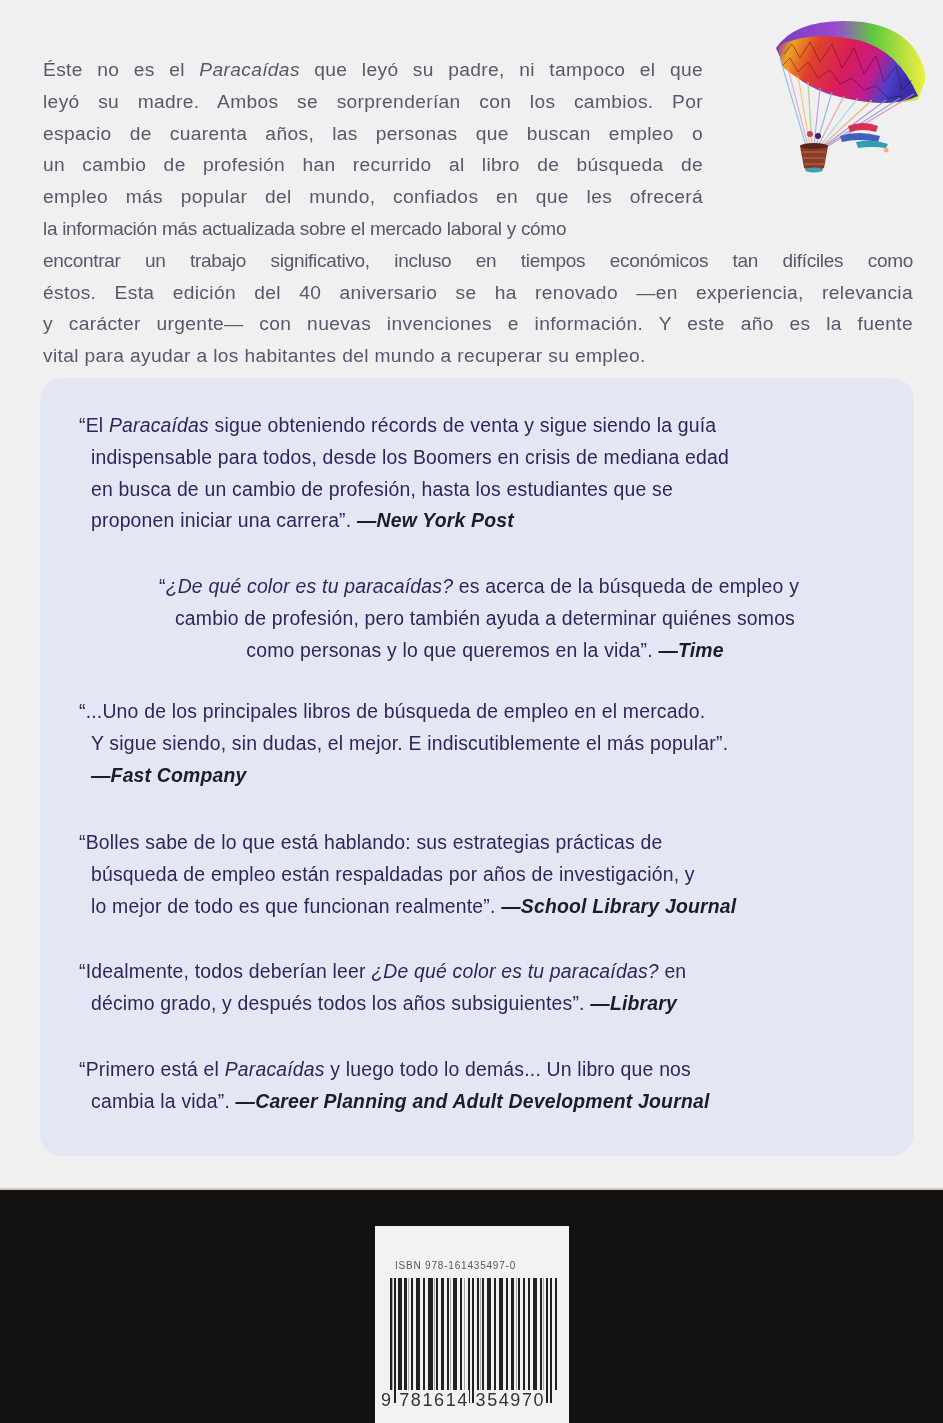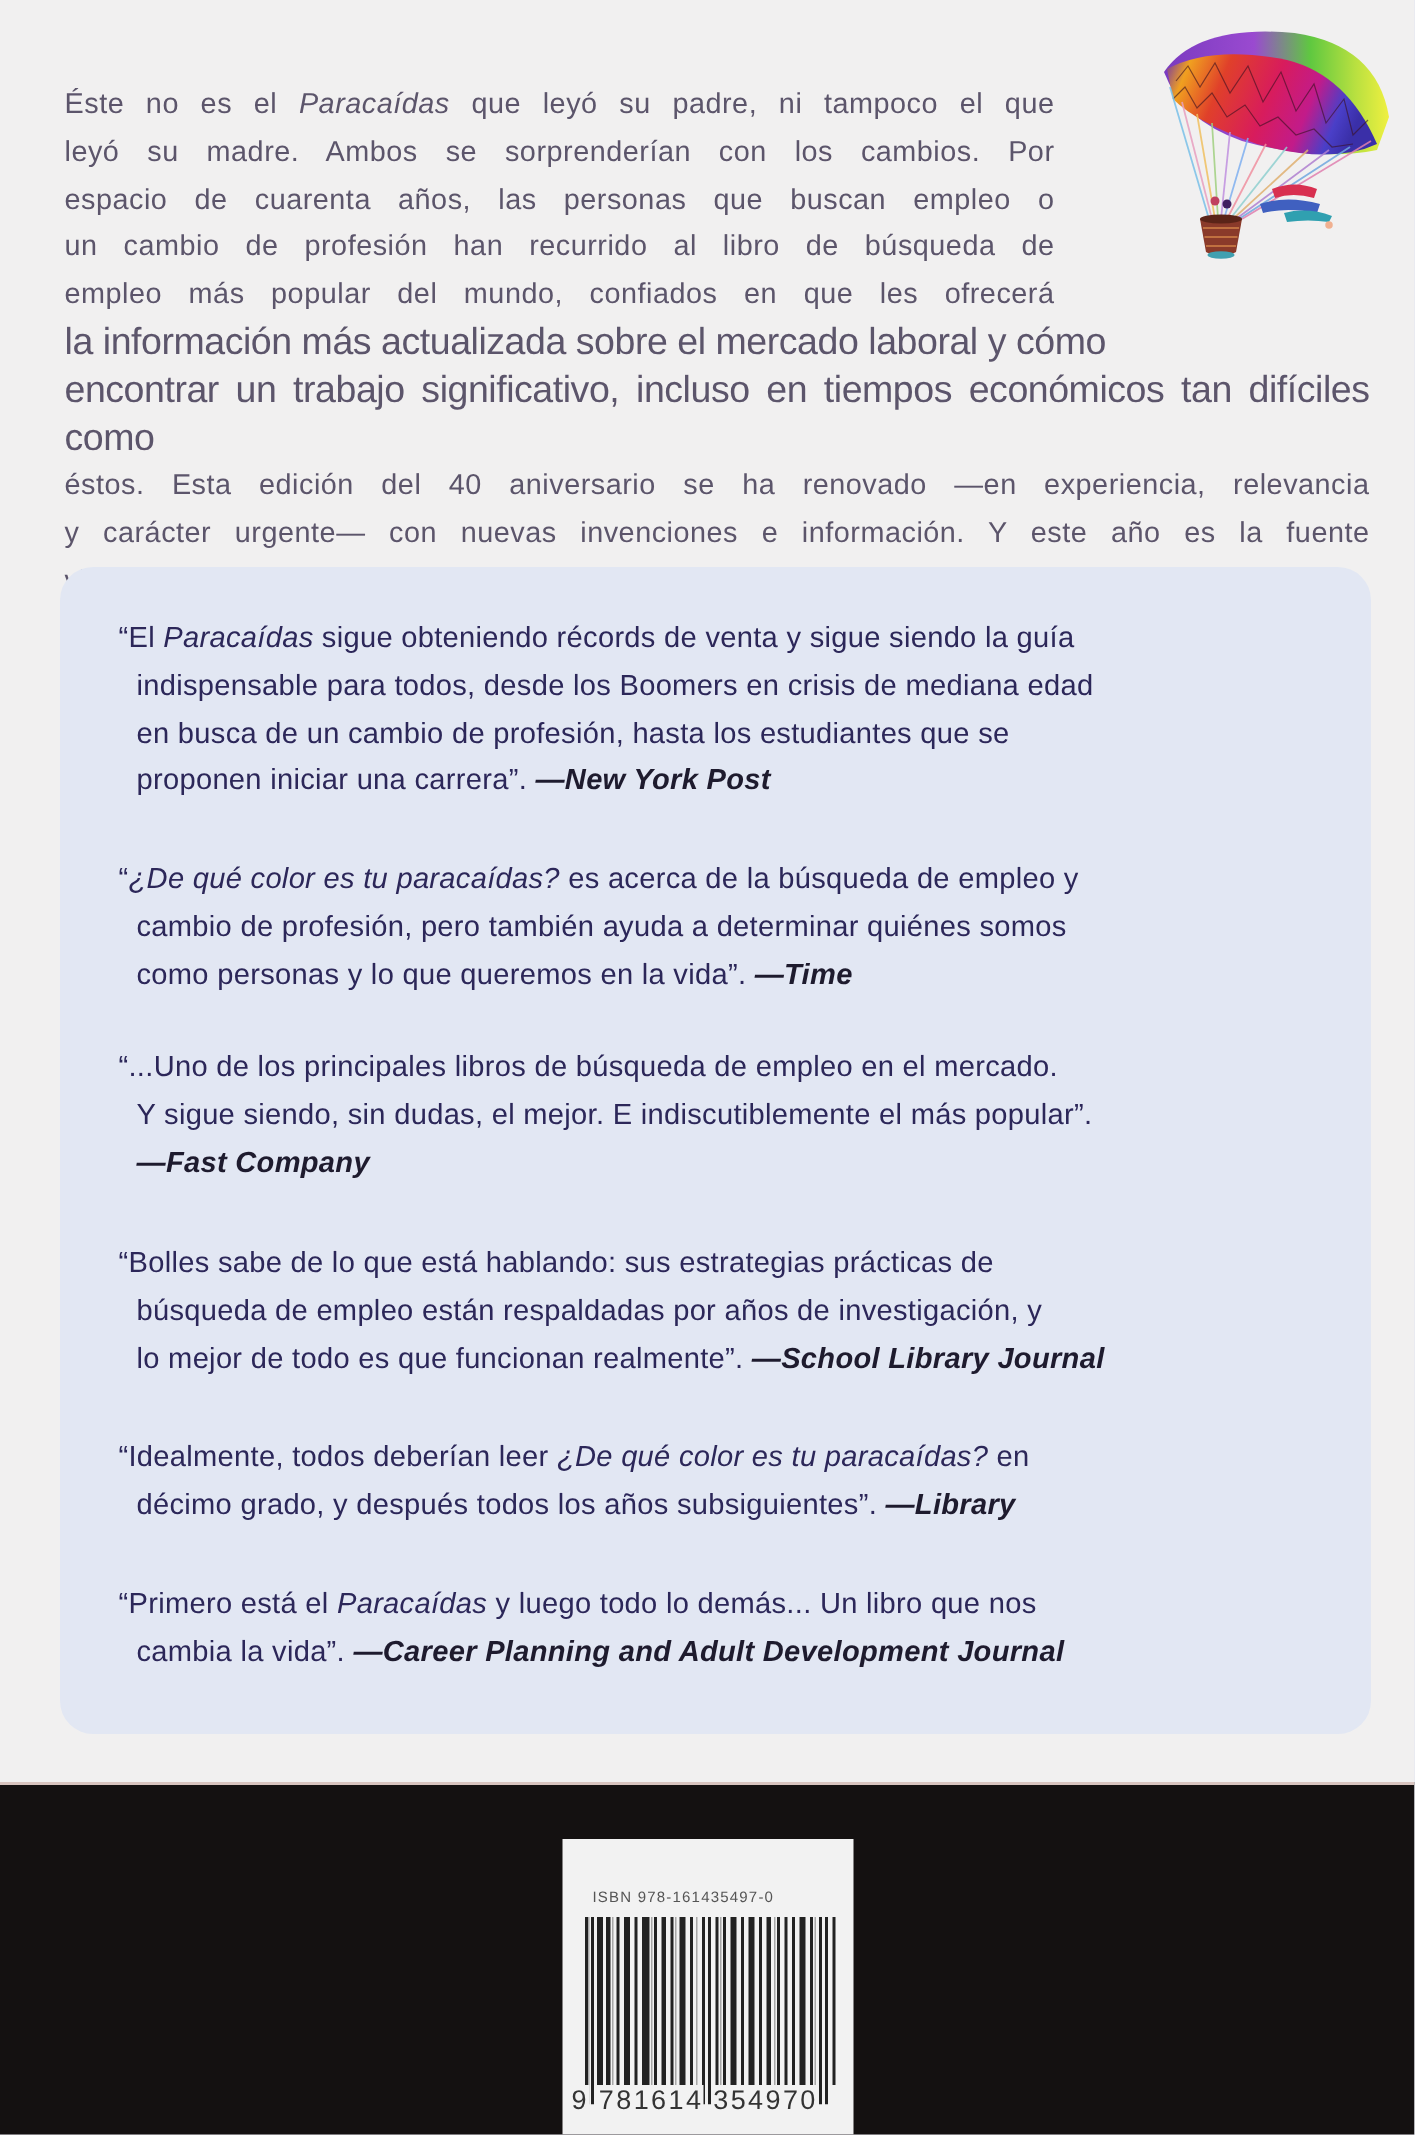--- a/index.html
+++ b/index.html
@@ -29,21 +29,21 @@
       display: block;
       white-space: nowrap;
     }
     .intro .line.j {
       text-align: justify;
       text-align-last: justify;
       white-space: normal;
     }
     .intro .line.short { width: 660px; }
     .intro .line.full { width: 870px; }
-    .intro .line.cond2 { letter-spacing: -0.3px; font-size: 25px; }
+    .intro .line.cond2 { letter-spacing: -0.3px; font-size: 19px; }
     .intro em { font-style: italic; }
 
     .parachute {
       position: absolute;
       left: 768px;
       top: 18px;
       width: 160px;
       height: 162px;
     }
 
@@ -201,21 +201,21 @@
 
 <div class="reviews-box"></div>
 
 <div class="quote" style="top:410px;">
   <span class="ql"><span>“El </span><em>Paracaídas</em><span> sigue obteniendo récords de venta y sigue siendo la guía</span></span>
   <span class="ql indent">indispensable para todos, desde los Boomers en crisis de mediana edad</span>
   <span class="ql indent">en busca de un cambio de profesión, hasta los estudiantes que se</span>
   <span class="ql indent"><span>proponen iniciar una carrera”. </span><span class="src">—New York Post</span></span>
 </div>
 
-<div class="quote" style="top:571px;">
+<div class="quote" style="top:571px;text-align:center;">
   <span class="ql"><span>“</span><em>¿De qué color es tu paracaídas?</em><span> es acerca de la búsqueda de empleo y</span></span>
   <span class="ql indent">cambio de profesión, pero también ayuda a determinar quiénes somos</span>
   <span class="ql indent"><span>como personas y lo que queremos en la vida”. </span><span class="src">—Time</span></span>
 </div>
 
 <div class="quote" style="top:696px;">
   <span class="ql">“...Uno de los principales libros de búsqueda de empleo en el mercado.</span>
   <span class="ql indent">Y sigue siendo, sin dudas, el mejor. E indiscutiblemente el más popular”.</span>
   <span class="ql indent src">—Fast Company</span>
 </div>

